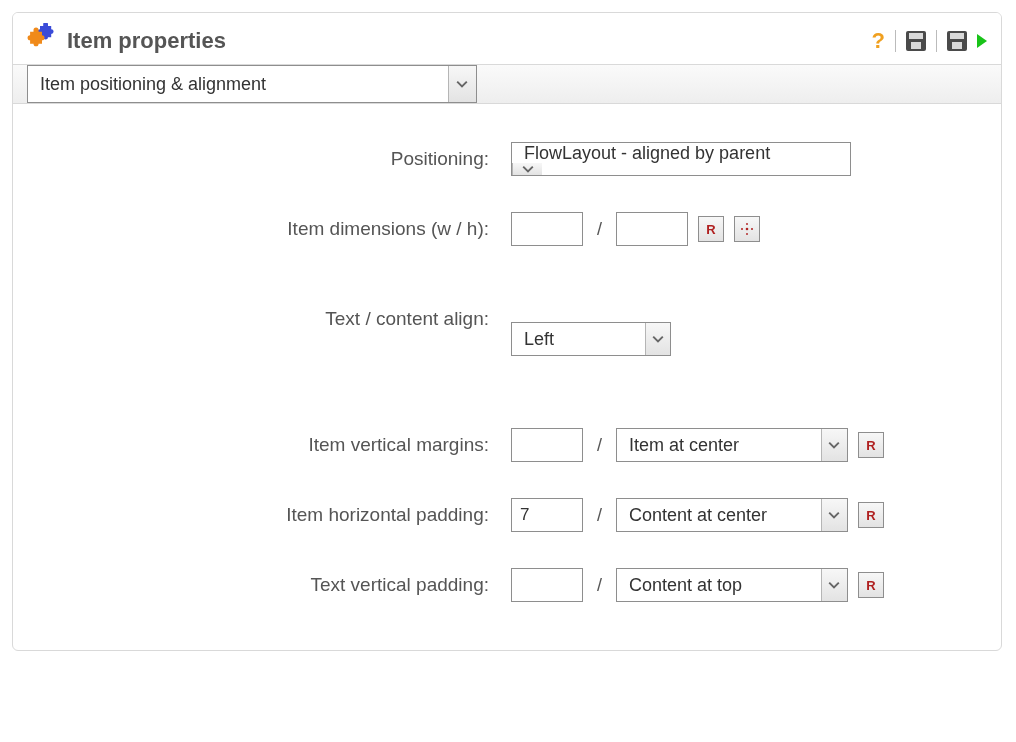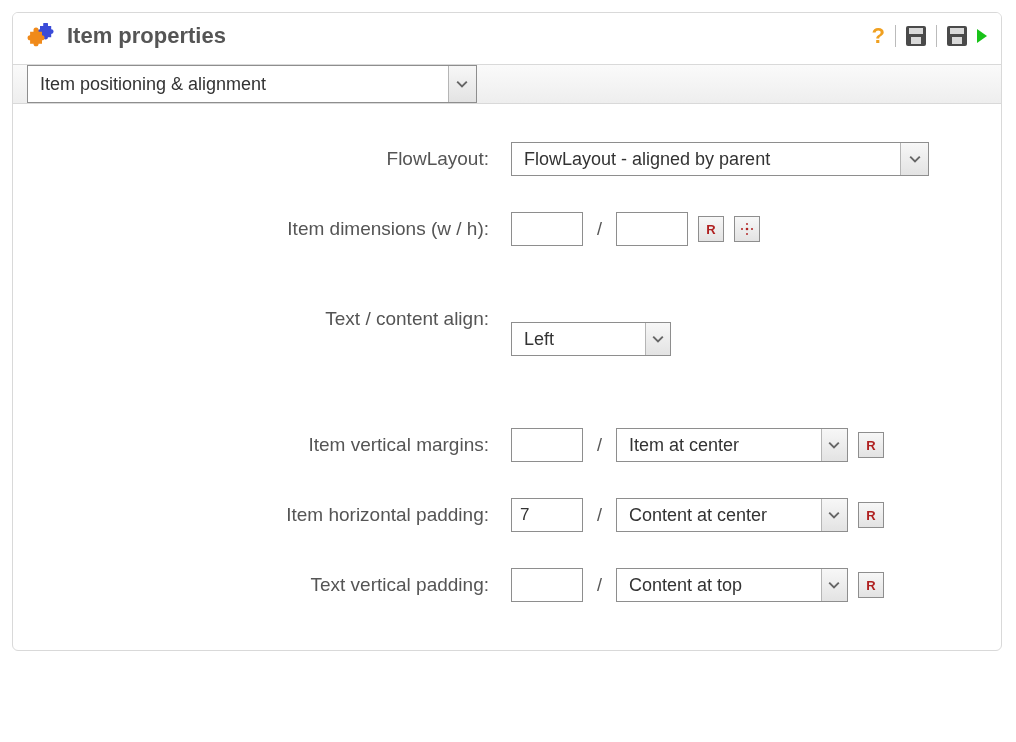--- a/index.html
+++ b/index.html
@@ -16,21 +16,21 @@
     width: 990px;
     border: 1px solid #d9d9d9;
     border-radius: 6px;
     overflow: hidden;
     background: #fff;
   }
 
   
   .panel-header {
     display: flex;
-    align-items: flex-start;
+    align-items: flex-end;
     padding: 10px 14px;
     background: #fff;
   }
   .panel-header .title {
     font-size: 22px;
     font-weight: bold;
     color: #555;
     margin-left: 8px;
   }
   .panel-header .spacer { flex: 1; }
@@ -155,21 +155,21 @@
     align-items: center;
     justify-content: center;
     font-size: 13px;
     font-weight: bold;
     font-family: Arial, sans-serif;
     color: #b02020;
     cursor: pointer;
   }
   .mini-btn svg { width: 14px; height: 14px; }
 
-  .positioning-select { width: 418px; }
+  .positioning-select { width: 340px; flex-direction: column; }
   .align-select { width: 160px; margin-top: 40px; }
   .loc-select { width: 232px; }
 </style>
 </head>
 <body>
 
 <div class="panel">
 
   <div class="panel-header">
     <span>
@@ -199,21 +199,21 @@
         <svg viewBox="0 0 10 10">
             <path d="M1 3 L5 7 L9 3" fill="none" stroke="#666" stroke-width="1.6"></path>
           </svg>
       </span>
     </div>
   </div>
 
   <div class="form-area">
 
     <div class="row">
-      <div class="label">FlowLayout:</div>
+      <div class="label">Positioning:</div>
       <div class="controls">
         <div class="select-wrap positioning-select small">
           <select>
             <option>FlowLayout - aligned by parent</option>
           </select>
           <span class="chev">
             <svg viewBox="0 0 10 10">
                 <path d="M1 3 L5 7 L9 3" fill="none" stroke="#666" stroke-width="1.6"></path>
               </svg>
           </span>

